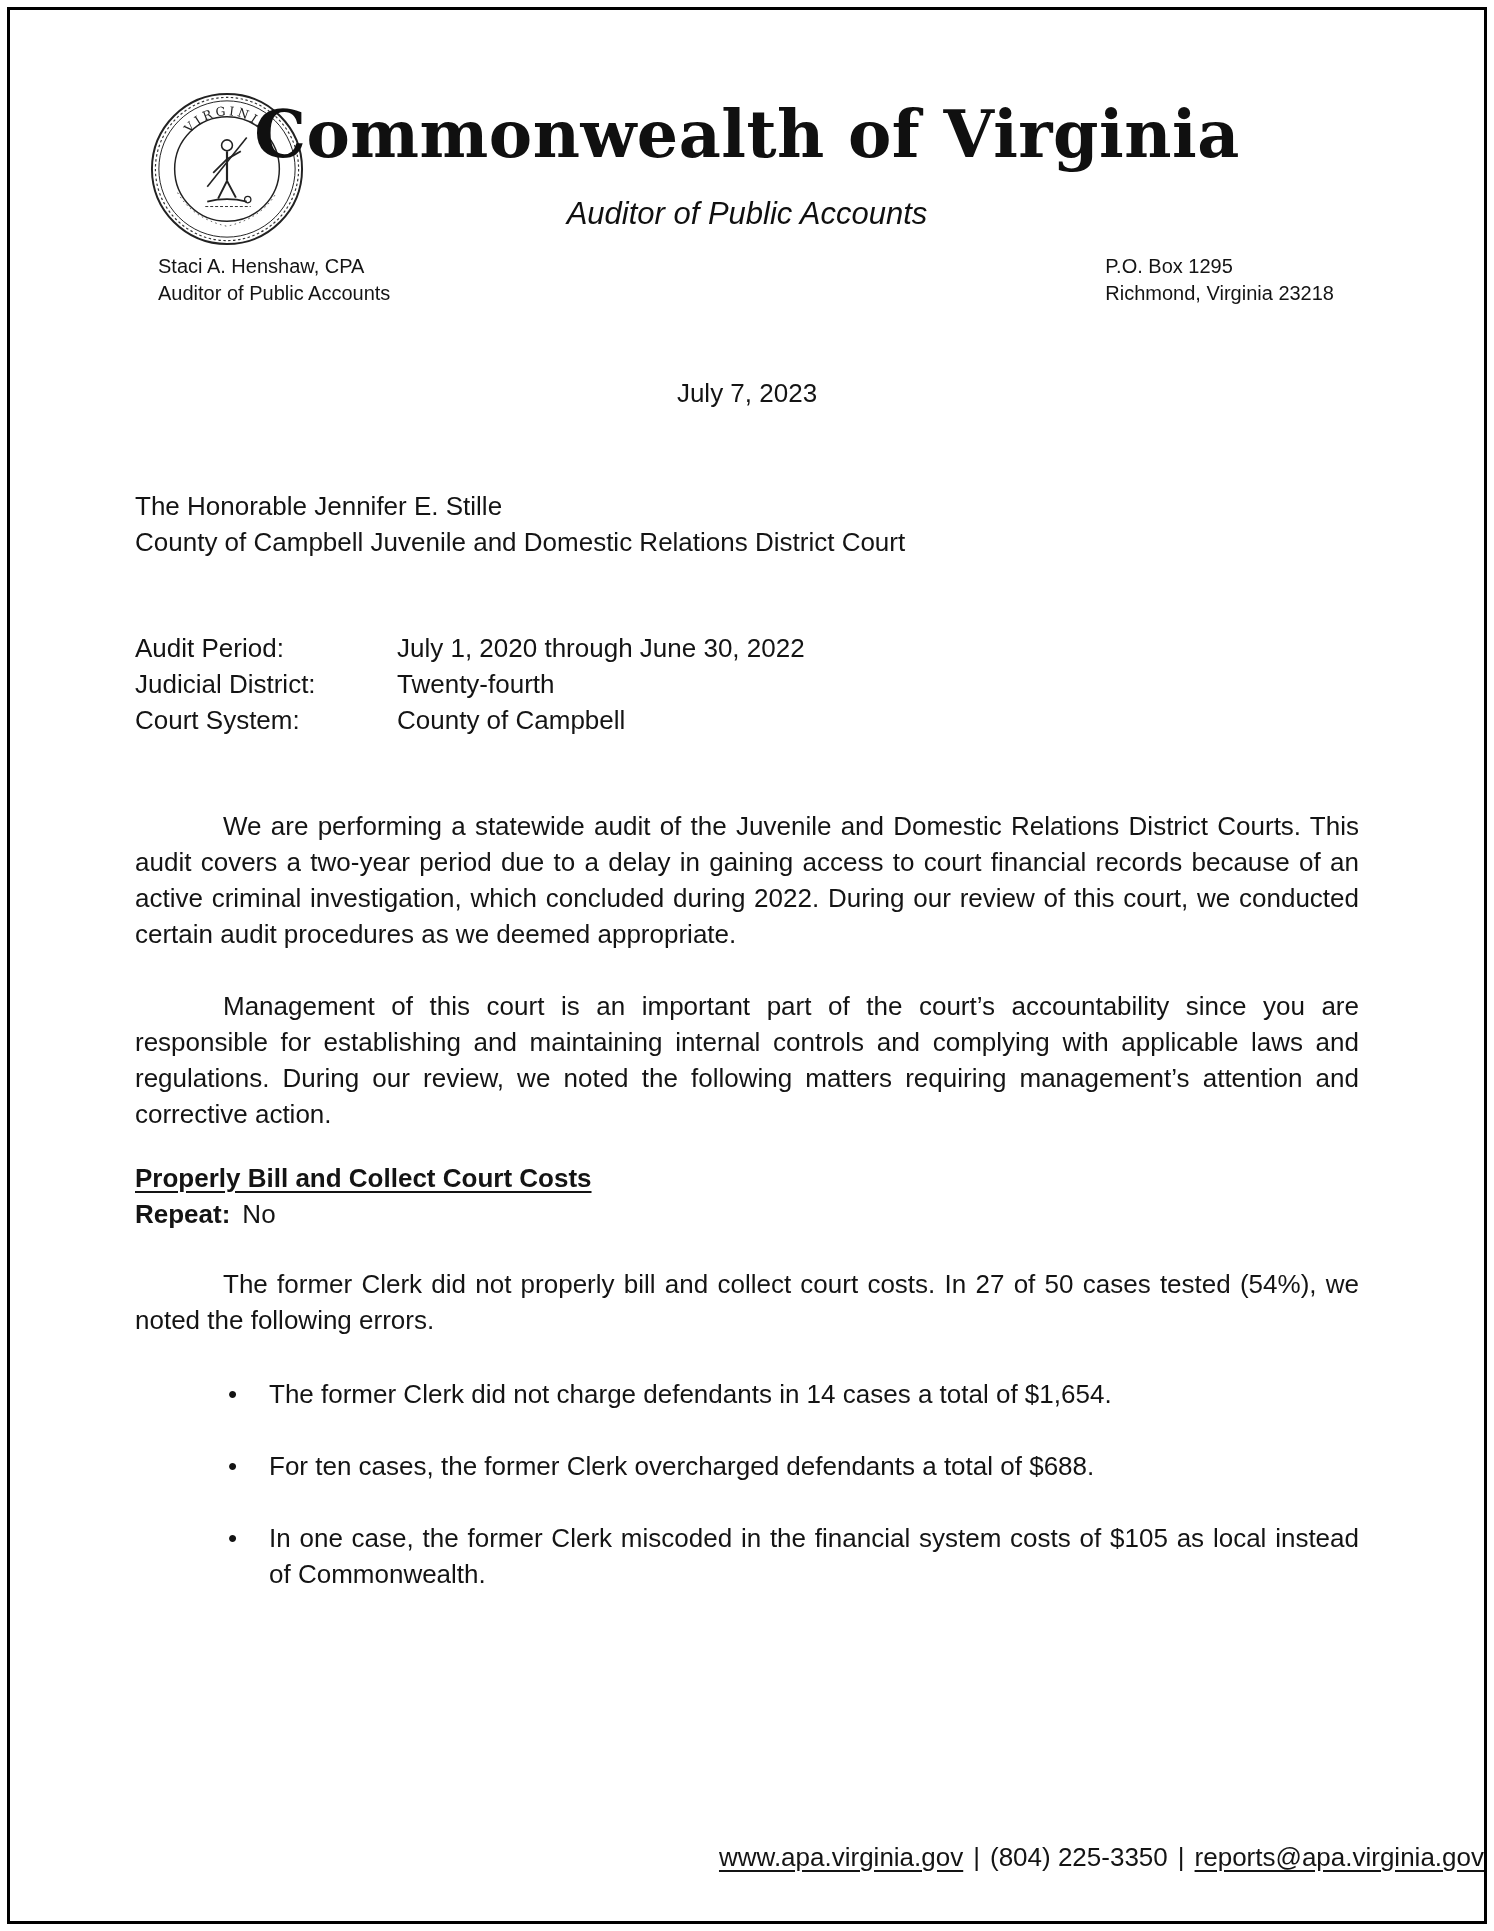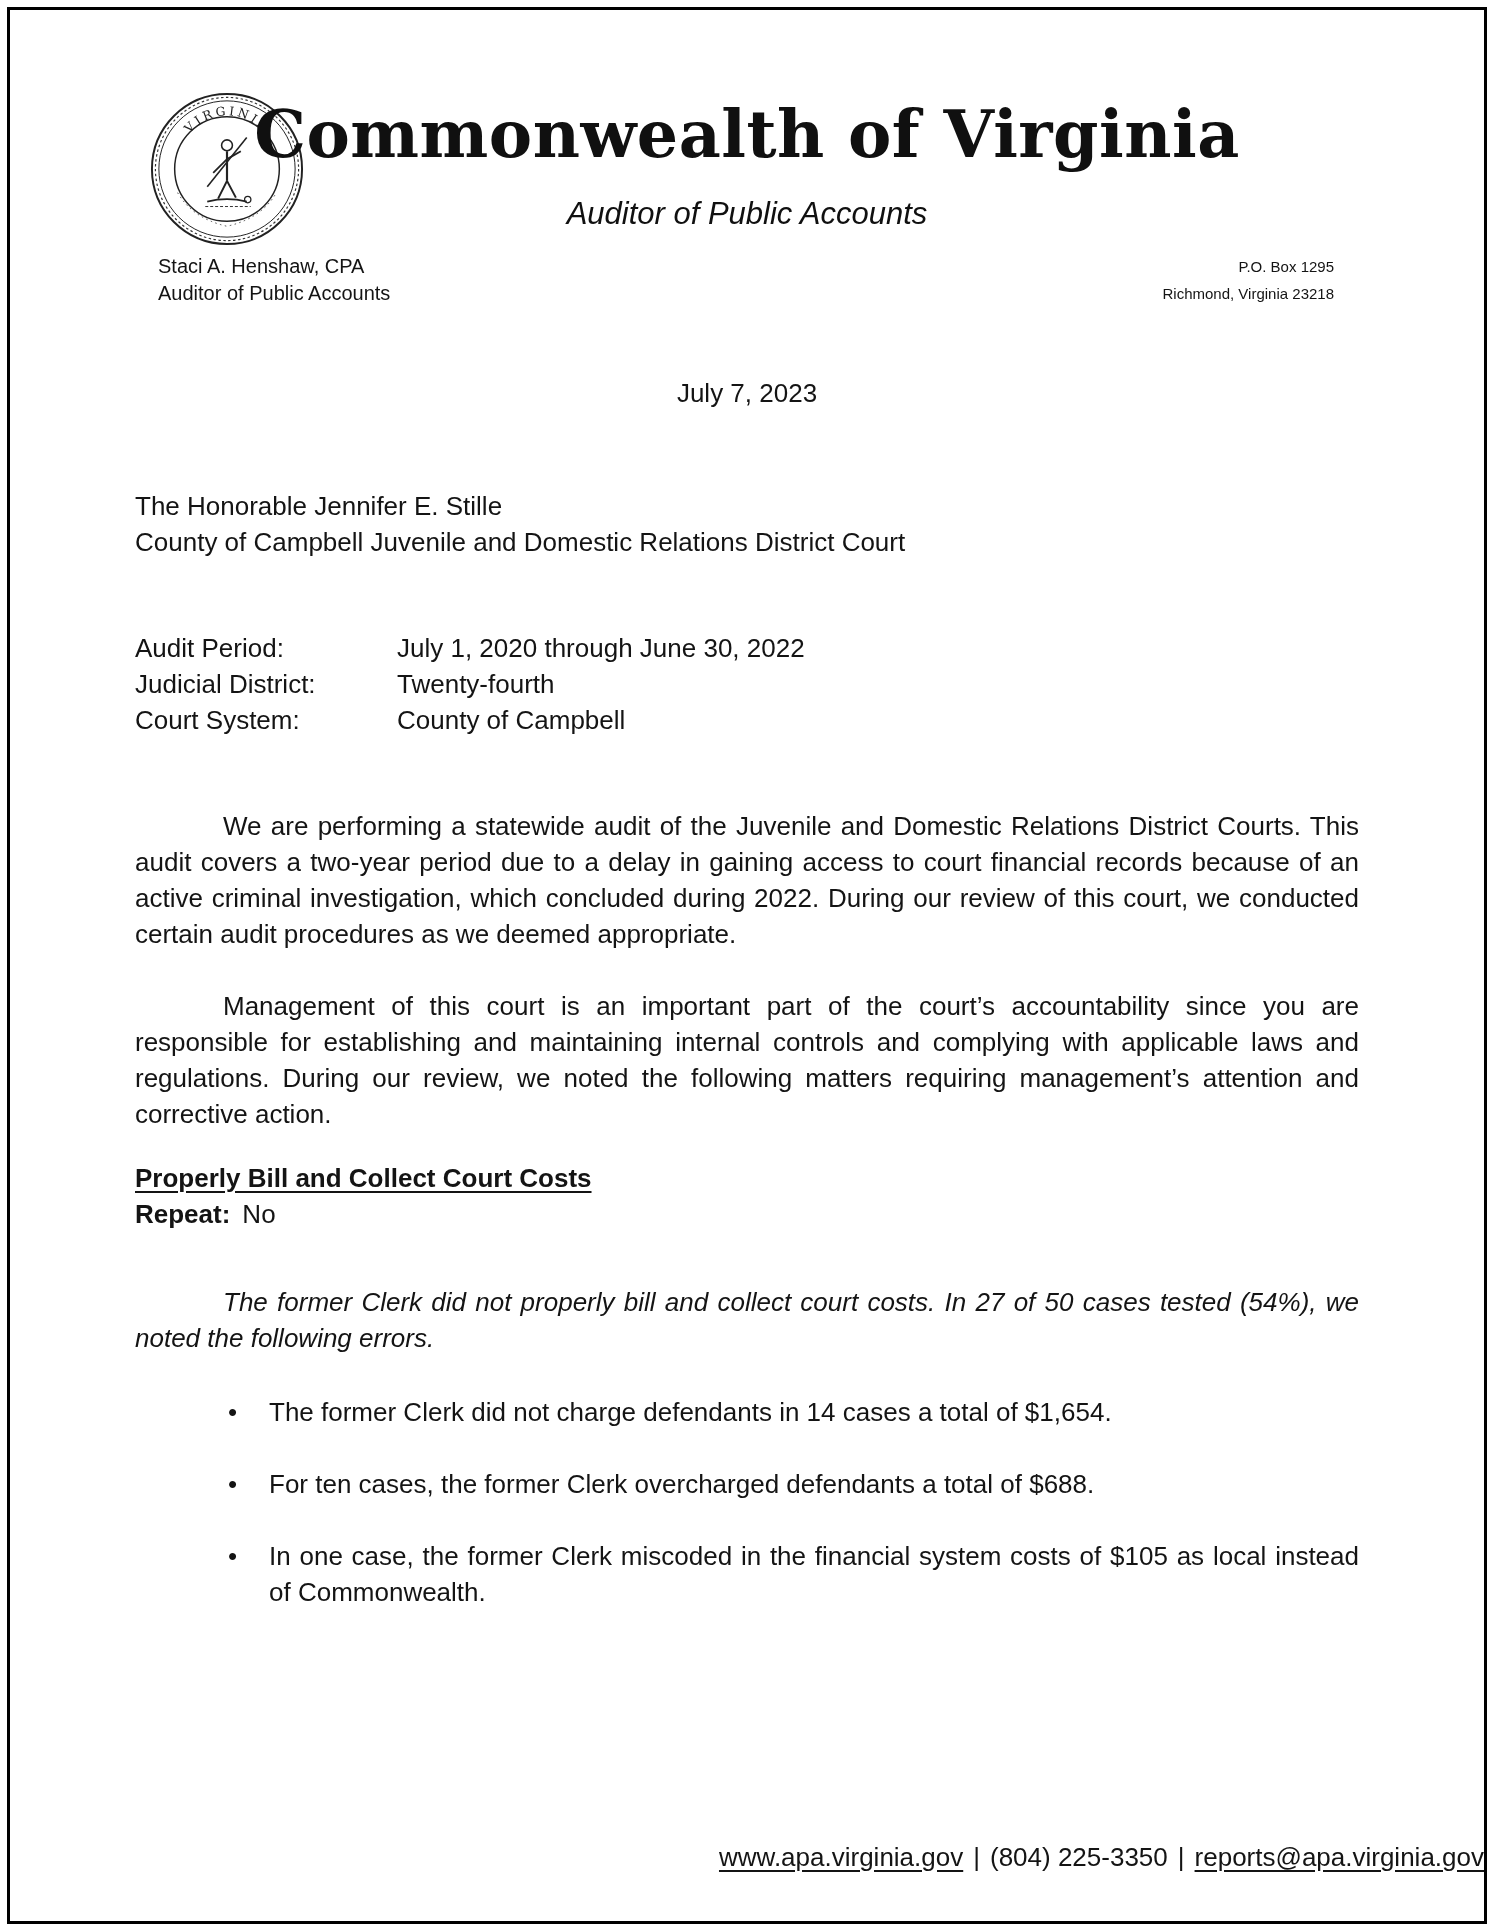--- a/index.html
+++ b/index.html
@@ -43,22 +43,22 @@
   }
   .official-block {
     position: absolute;
     left: 148px; top: 243px;
     font-size: 20px;
     line-height: 27px;
   }
   .address-block {
     position: absolute;
     right: 150px; top: 243px;
-    text-align: right;
-    font-size: 15px;
+    text-align: left;
+    font-size: 20px;
     line-height: 27px;
   }
   
   .letter-body {
     position: absolute;
     left: 125px; right: 125px; top: 365px;
     font-size: 26px;
     line-height: 36px;
   }
   .date-line { text-align: center; margin-bottom: 77px; }
@@ -71,21 +71,21 @@
   .para-next { margin-top: 36px; }
   .finding-head-block { margin-top: 28px; }
   .finding-heading {
     font-weight: 700;
     text-decoration: underline;
     text-underline-offset: 4px;
   }
   .repeat-line { line-height: 36px; }
   .repeat-label { font-weight: 700; }
   .repeat-value { margin-left: 12px; }
-  .finding-intro { margin-top: 52px; font-style: italic; }
+  .finding-intro { margin-top: 34px; }
   .bullet-list { margin-top: 38px; }
   .bullet {
     position: relative;
     padding-left: 134px;
     text-align: justify;
     margin-bottom: 36px;
   }
   .bullet::before {
     content: "\2022";
     position: absolute;

